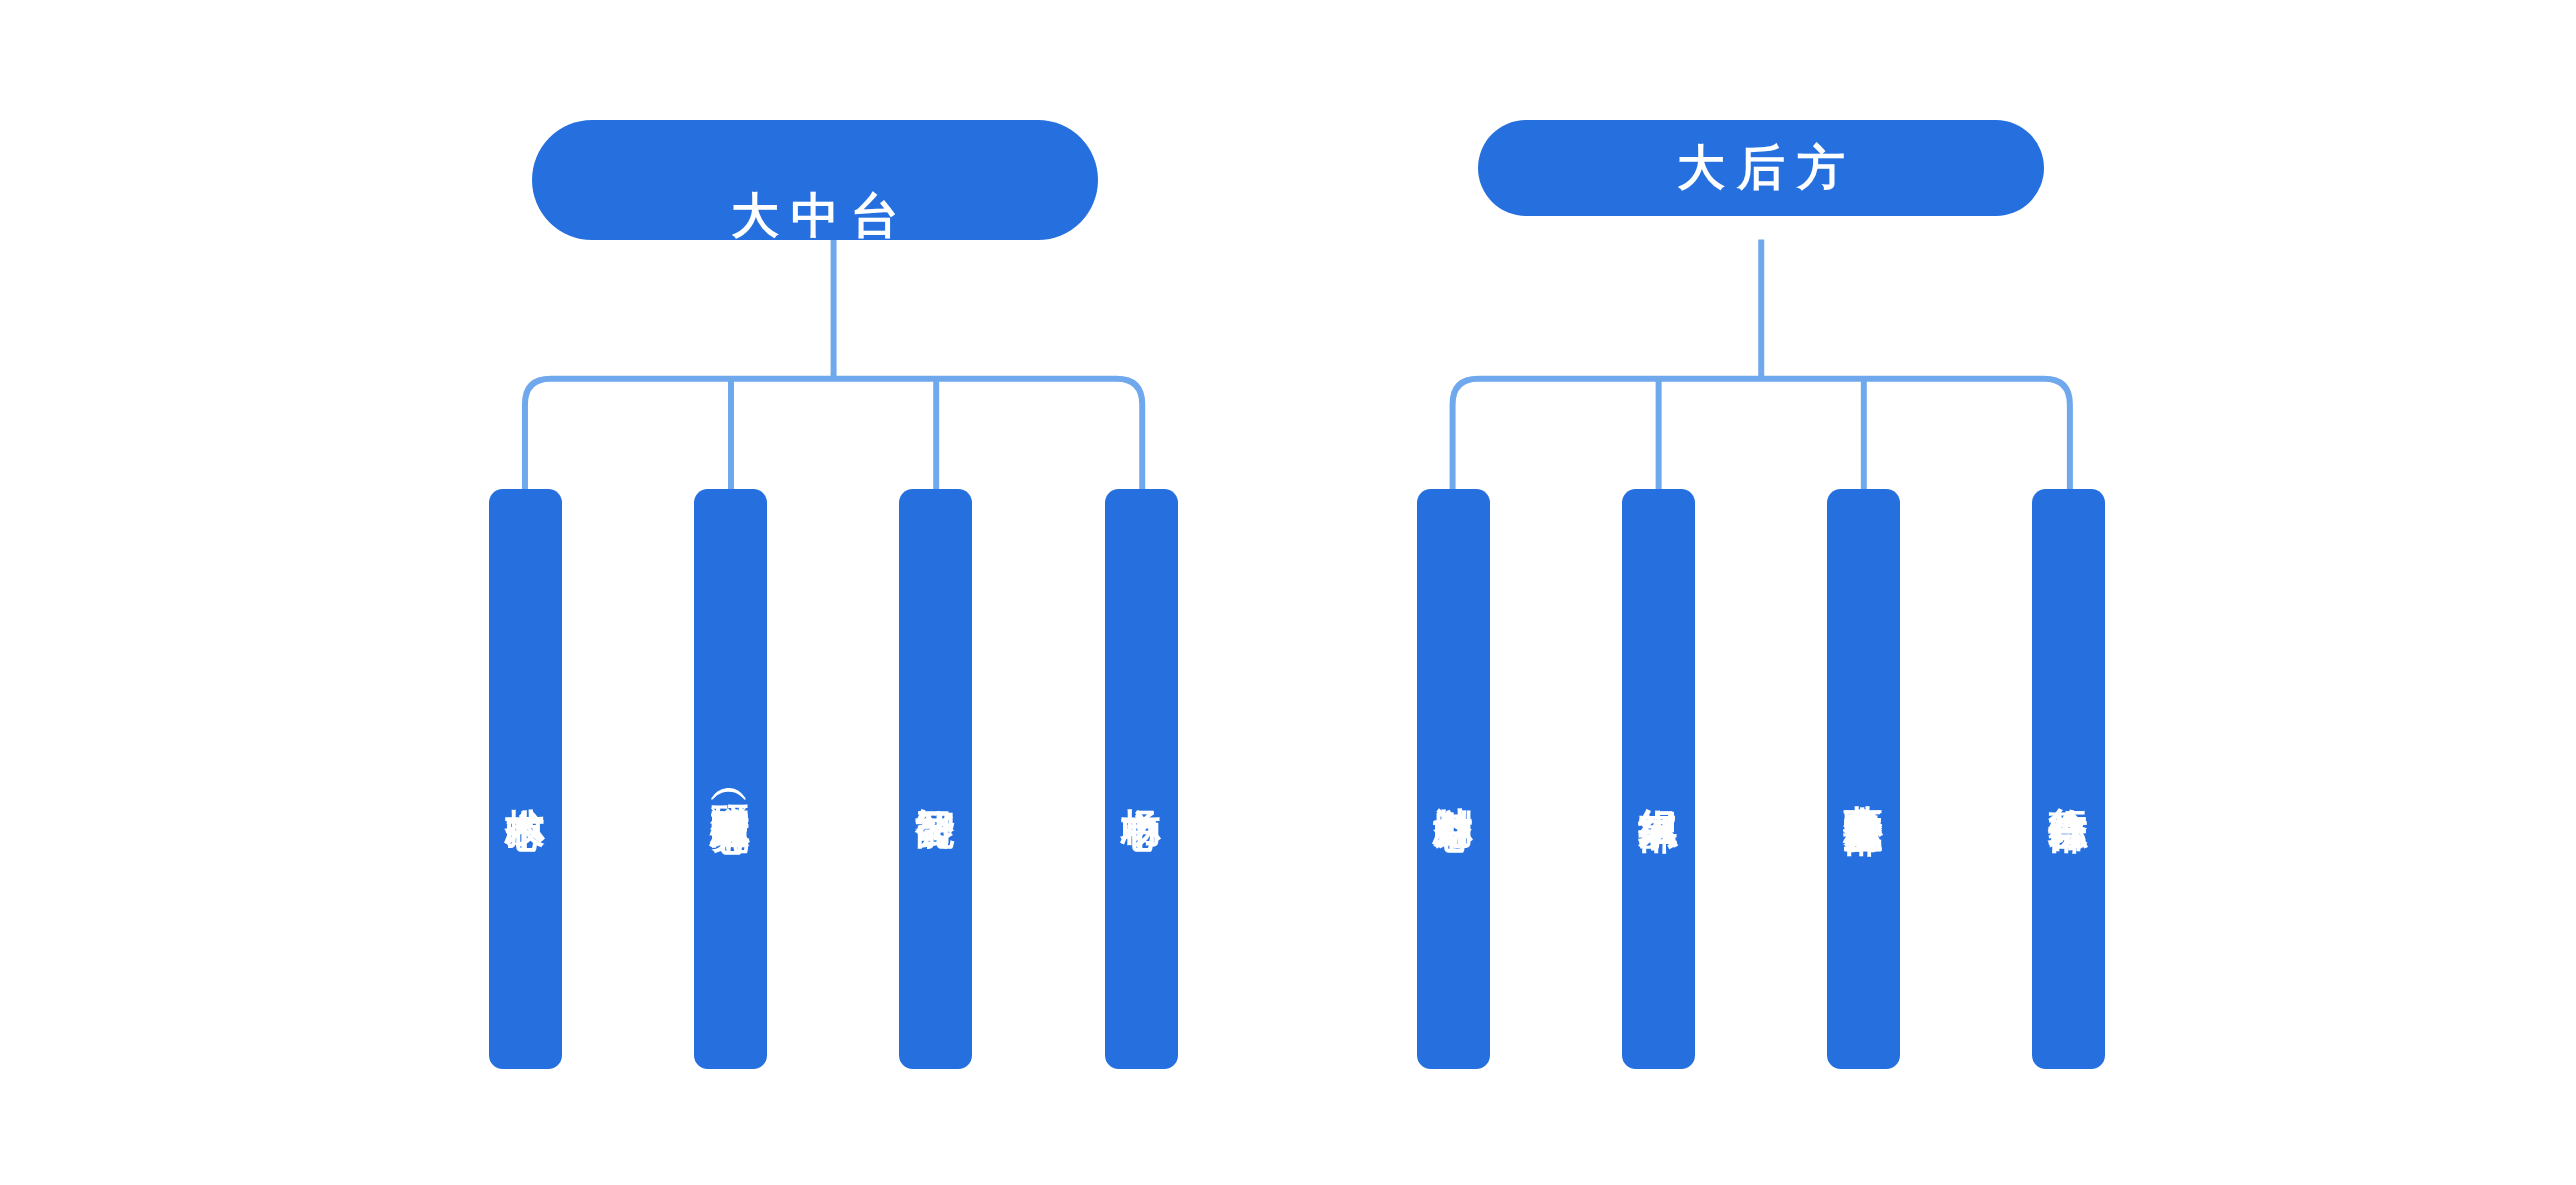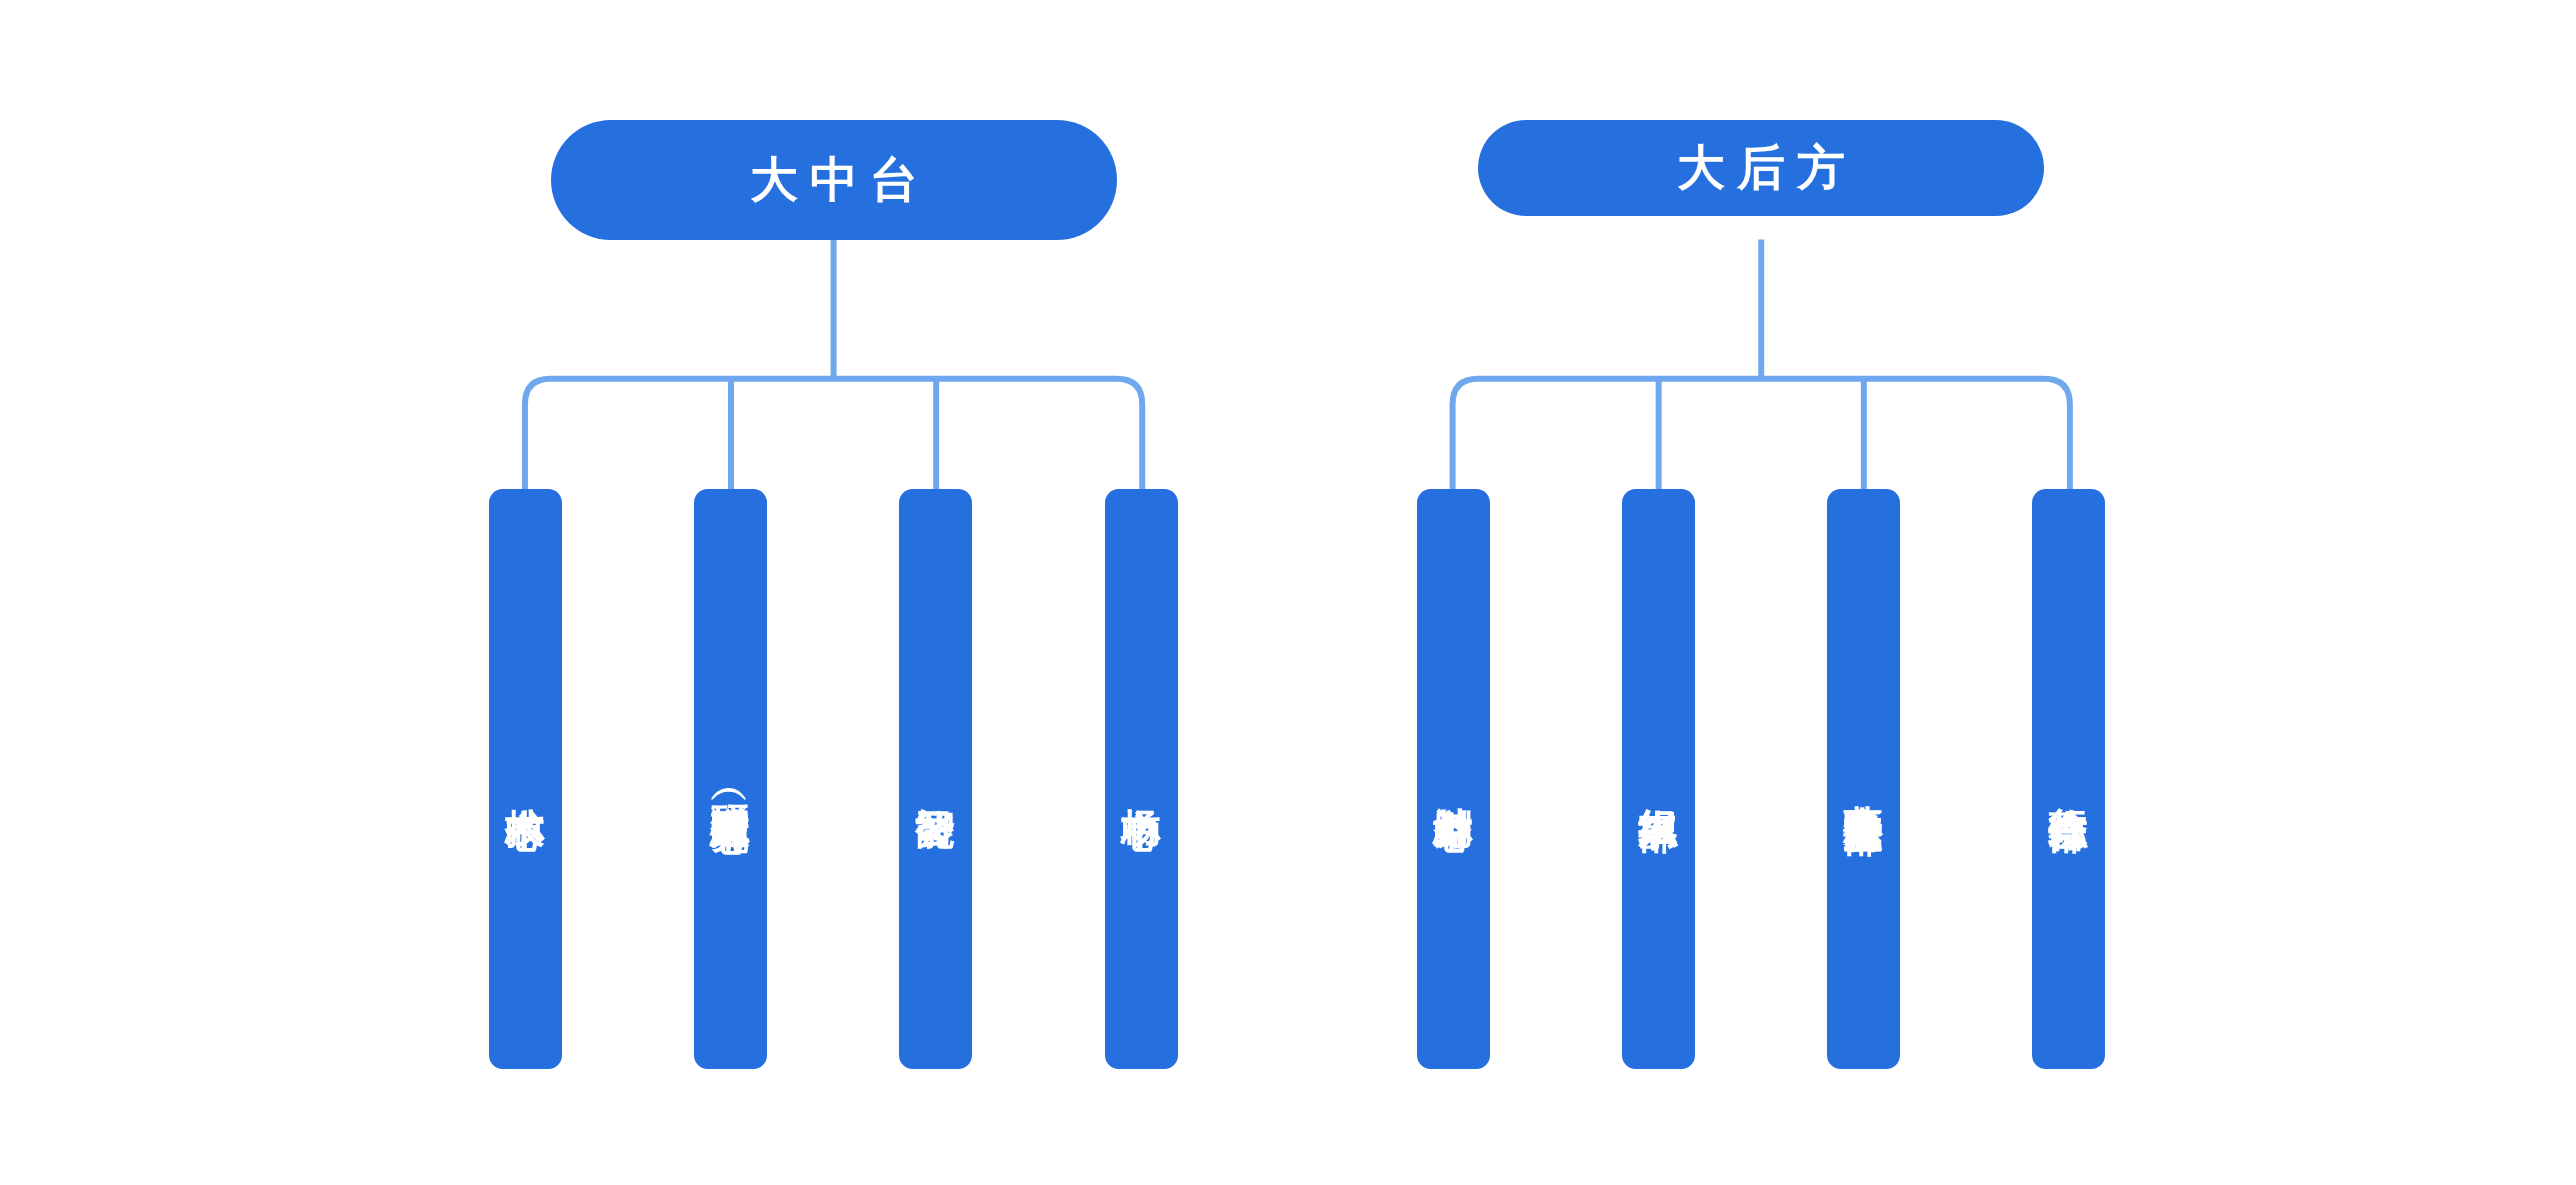--- a/index.html
+++ b/index.html
@@ -92,21 +92,21 @@
 
     <path d="M 855 443 L 855 572" fill="none" stroke="#6fa8ec" stroke-width="7"></path>
     <path d="M 1095 443 L 1095 572" fill="none" stroke="#6fa8ec" stroke-width="7"></path>
 
     <path d="M 2060 280 L 2060 443" fill="none" stroke="#6fa8ec" stroke-width="7"></path>
     <path d="M 1699 572 L 1699 473 Q 1699 443 1729 443 L 2391 443 Q 2421 443 2421 473 L 2421 572" fill="none" stroke="#6fa8ec" stroke-width="7" stroke-linecap="butt"></path>
     <path d="M 1940 443 L 1940 572" fill="none" stroke="#6fa8ec" stroke-width="7"></path>
     <path d="M 2180 443 L 2180 572" fill="none" stroke="#6fa8ec" stroke-width="7"></path>
   </svg>
 
-  <div class="group-header" style="left:551px; top:120px; width:566px; height:120px;">
+  <div class="group-header" style="left:532px; top:120px; width:566px; height:120px;align-items:flex-end;">
     <span class="group-header-label">大中台</span>
   </div>
 
   <div class="dept-box" style="left:489px; top:489px; width:73px; height:580px;">
     <span class="dept-label">技术中心</span>
   </div>
 
   <div class="dept-box two-col" style="left:694px; top:489px; width:73px; height:580px;">
     <span class="dept-label">研究院（碳中和研究中心）</span>
   </div>

